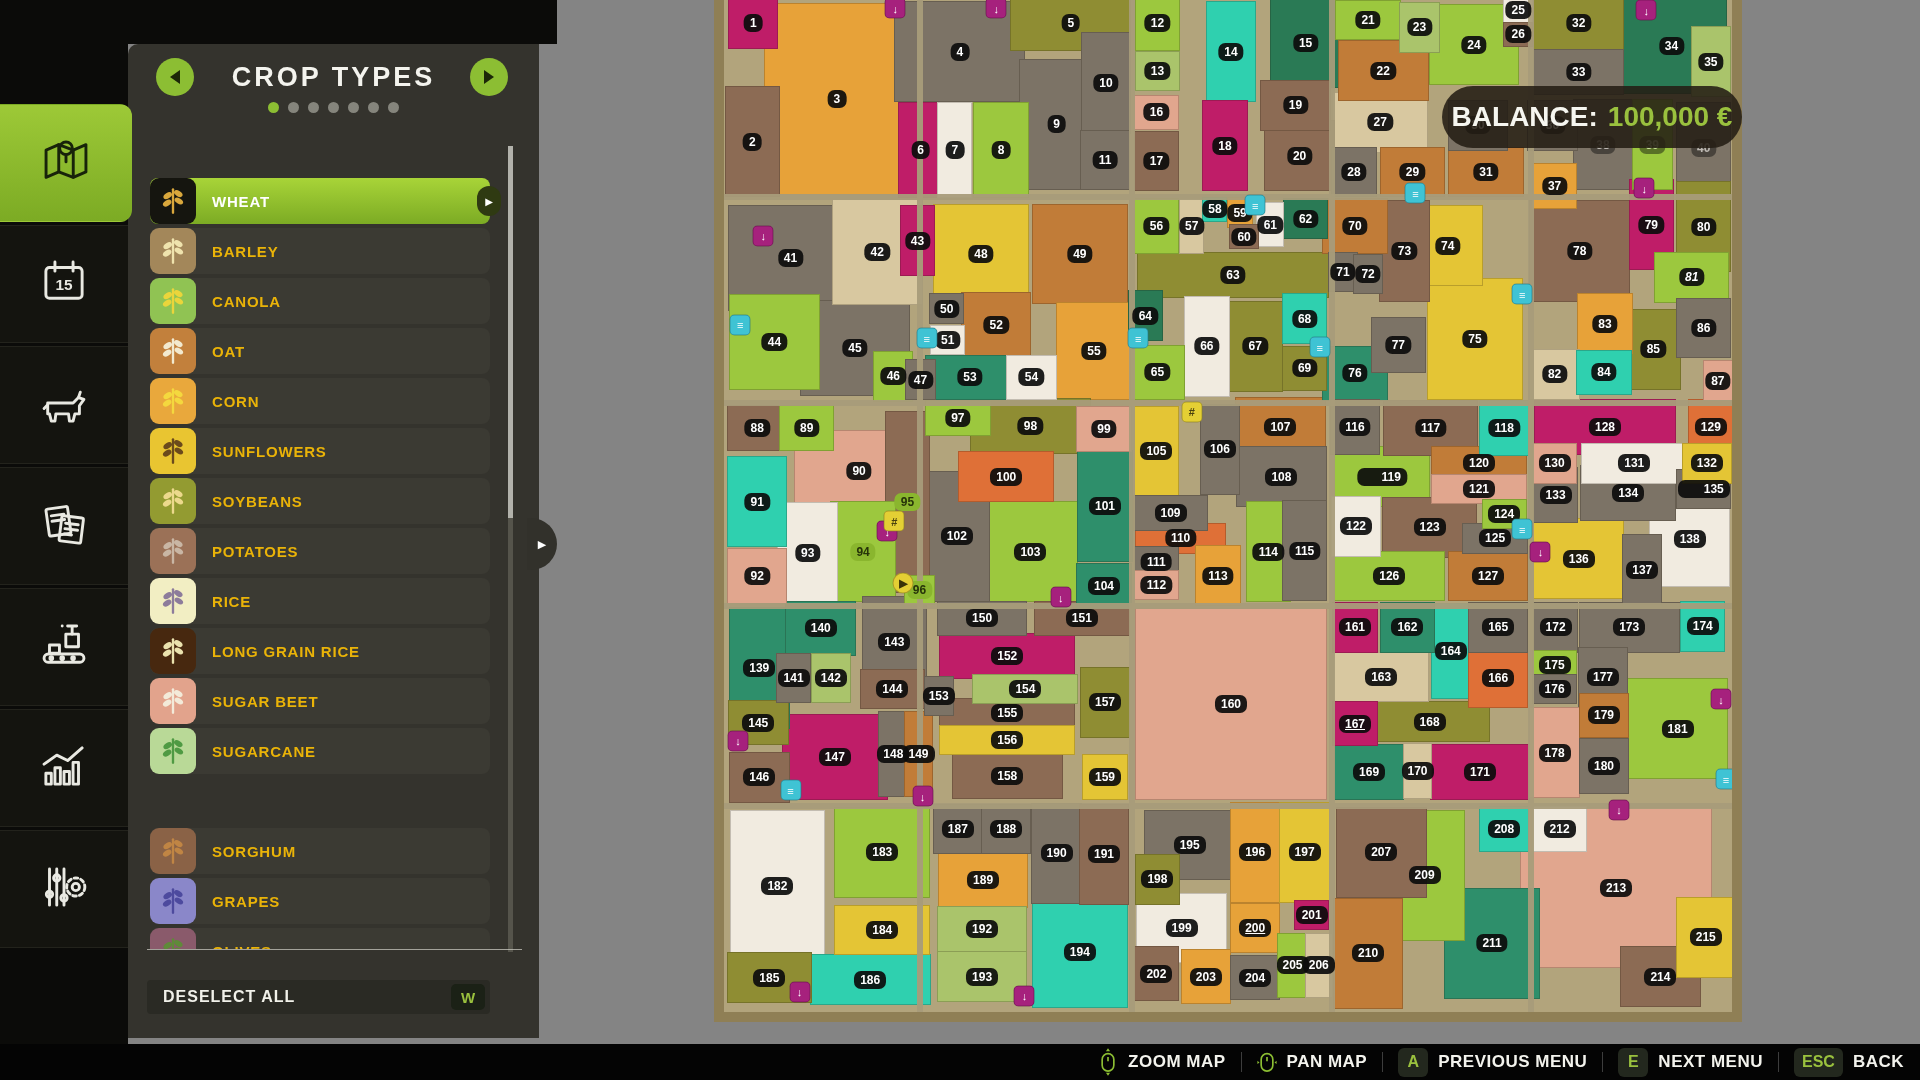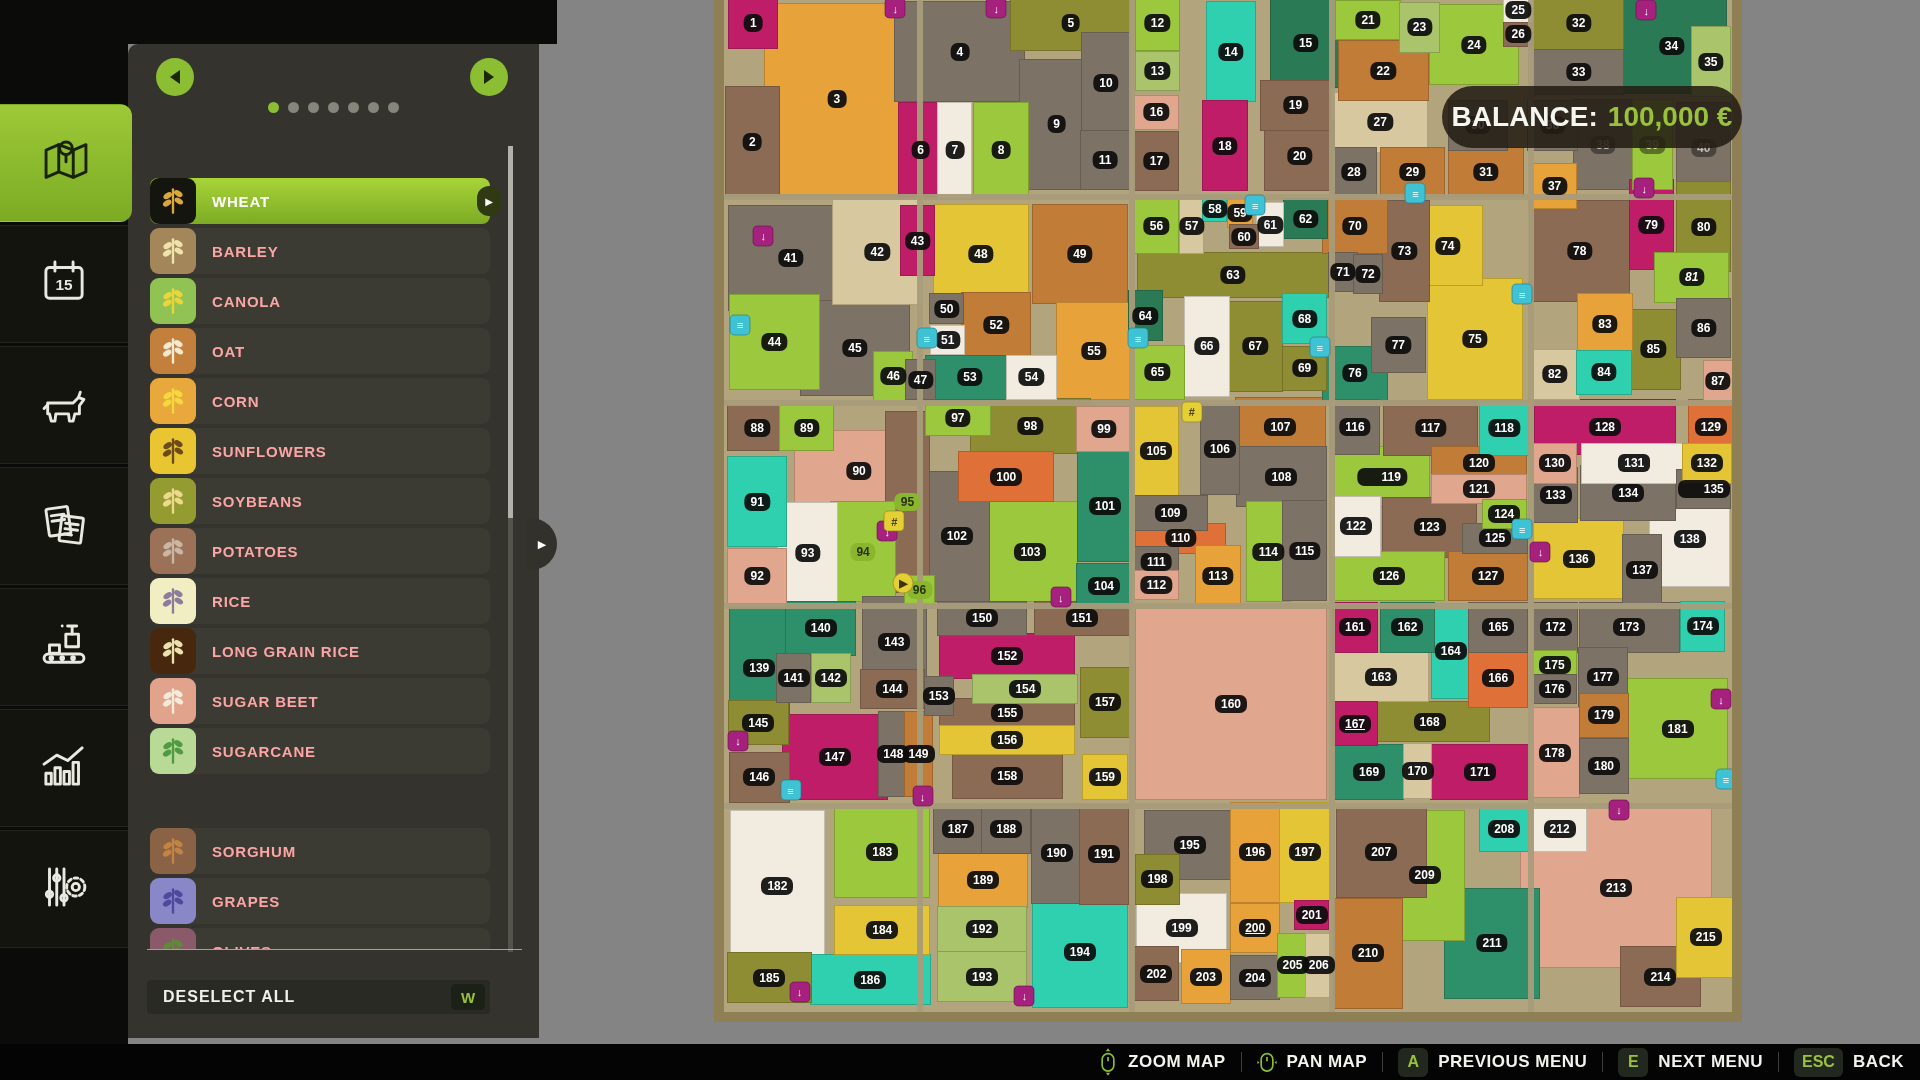--- a/index.html
+++ b/index.html
@@ -37,21 +37,21 @@
   .dots { position:absolute; top:58px; left:0; width:411px; display:flex; justify-content:center; gap:9px; }
   .dot { width:11px; height:11px; border-radius:50%; background:#85857c; }
   .dot.active { background:#8cbe33; }
 
   .crop-list { position:absolute; left:0; top:130px; width:411px; height:775px; overflow:hidden; }
   .crop-row { position:absolute; left:22px; width:340px; height:46px; display:flex; align-items:center;
     background:#3b3a33; border-radius:8px; cursor:pointer; }
   .crop-row .tile { width:46px; height:46px; border-radius:9px; flex:0 0 46px;
     display:flex; align-items:center; justify-content:center; }
   .crop-row .tile svg { width:34px; height:34px; }
-  .crop-row .lbl { margin-left:16px; color:#fca5a5; font-size:15px; font-weight:bold; letter-spacing:0.8px; }
+  .crop-row .lbl { margin-left:16px; color:#eab308; font-size:15px; font-weight:bold; letter-spacing:0.8px; }
   .crop-row.selected { background:linear-gradient(180deg,#a8d438,#7cab24); }
   .crop-row.selected .lbl { color:#ffffff; }
   .sel-arrow { position:absolute; right:-11px; top:8px; width:24px; height:30px; background:#2f3a12;
     border-radius:12px; display:flex; align-items:center; justify-content:center; }
   .sel-arrow span { color:#fff; font-size:10px; }
 
   .scroll-track { position:absolute; left:380px; top:102px; width:5px; height:806px; background:#55544b; }
   .scroll-thumb { position:absolute; left:0; top:0; width:5px; height:372px; background:#b2b2ab; }
 
   .panel-divider { position:absolute; left:19px; top:905px; width:375px; height:1px; background:#c9c9c0; opacity:.75; }
@@ -457,21 +457,21 @@
         <div class="badge" style="left: 74.9%; top: 48.3%;">121</div>
         <div class="badge" style="left: 62.7%; top: 52%;">122</div>
         <div class="badge" style="left: 70%; top: 52.1%;">123</div>
         <div class="badge" style="left: 77.4%; top: 50.8%;">124</div>
         <div class="badge" style="left: 76.5%; top: 53.2%;">125</div>
         <div class="badge" style="left: 66%; top: 56.9%;">126</div>
         <div class="badge" style="left: 75.8%; top: 56.9%;">127</div>
         <div class="badge" style="left: 87.4%; top: 42.2%;">128</div>
         <div class="badge" style="left: 97.9%; top: 42.2%;">129</div>
         <div class="badge" style="left: 82.4%; top: 45.8%;">130</div>
-        <div class="badge" style="left: 90.3%; top: 45.8%; border-radius: 6px;">131</div>
+        <div class="badge" style="left: 90.3%; top: 45.8%;">131</div>
         <div class="badge" style="left: 97.5%; top: 45.8%;">132</div>
         <div class="badge" style="left: 82.5%; top: 48.9%;">133</div>
         <div class="badge" style="left: 89.7%; top: 48.7%;">134</div>
         <div class="badge" style="left: 97.2%; top: 48.3%; padding-left: 26px;">135</div>
         <div class="badge" style="left: 84.8%; top: 55.2%;">136</div>
         <div class="badge" style="left: 91.1%; top: 56.3%;">137</div>
         <div class="badge" style="left: 95.8%; top: 53.3%;">138</div>
         <div class="badge" style="left: 3.5%; top: 66%;">139</div>
         <div class="badge" style="left: 9.6%; top: 62.1%;">140</div>
         <div class="badge" style="left: 6.9%; top: 67%;">141</div>
@@ -647,20 +647,21 @@
             <circle class="st" cx="45" cy="32" r="10" stroke-dasharray="4 3.5"></circle>
             <circle class="st" cx="45" cy="32" r="4"></circle>
           </svg></span>
       </div>
     </div>
 
   <div class="panel">
     <div class="nav-circle left">
         <div class="tri"></div>
       </div>
+    <div class="panel-title">CROP TYPES</div>
     <div class="nav-circle right">
         <div class="tri"></div>
       </div>
     <div class="dots" id="dots">
         <div class="dot active"></div>
         <div class="dot"></div>
         <div class="dot"></div>
         <div class="dot"></div>
         <div class="dot"></div>
         <div class="dot"></div>

